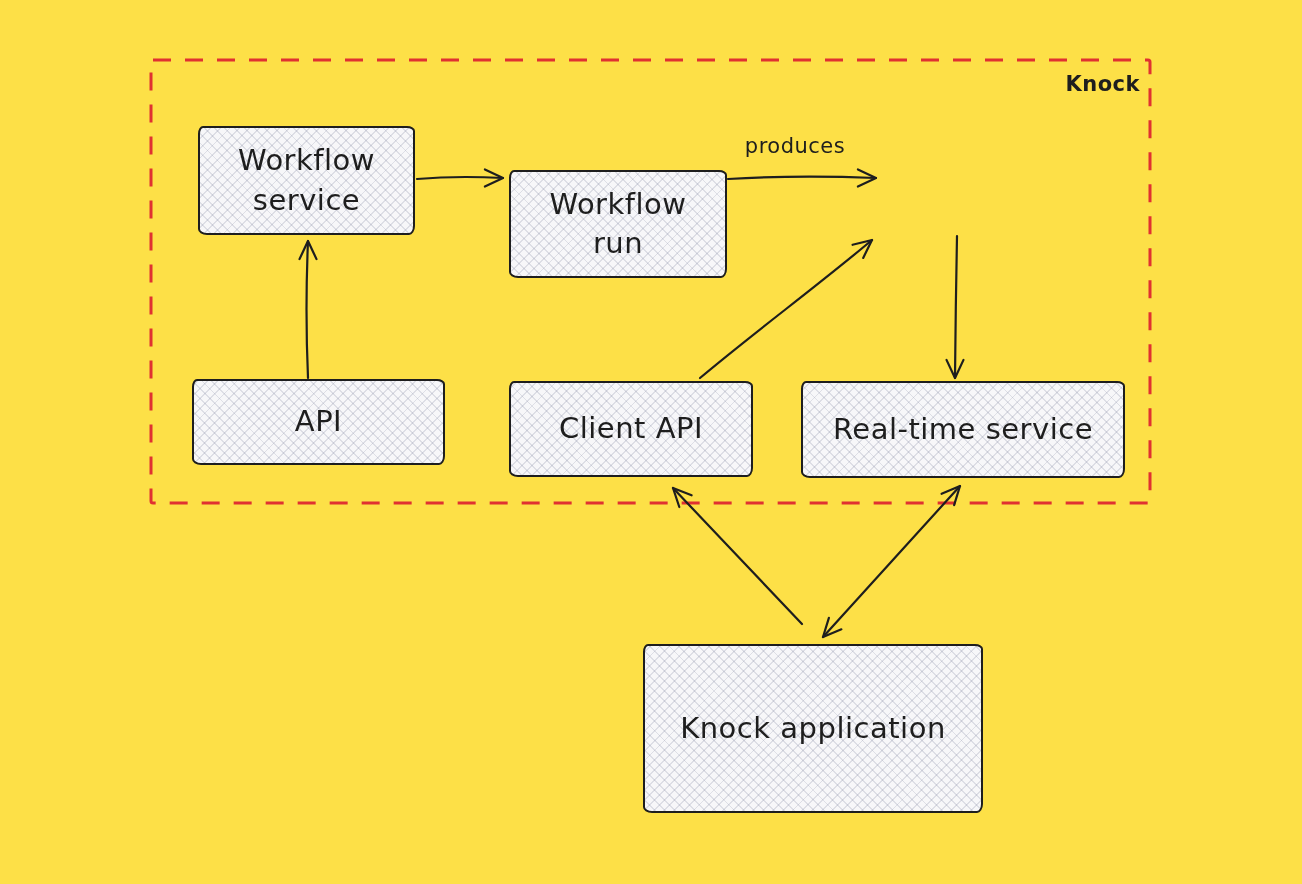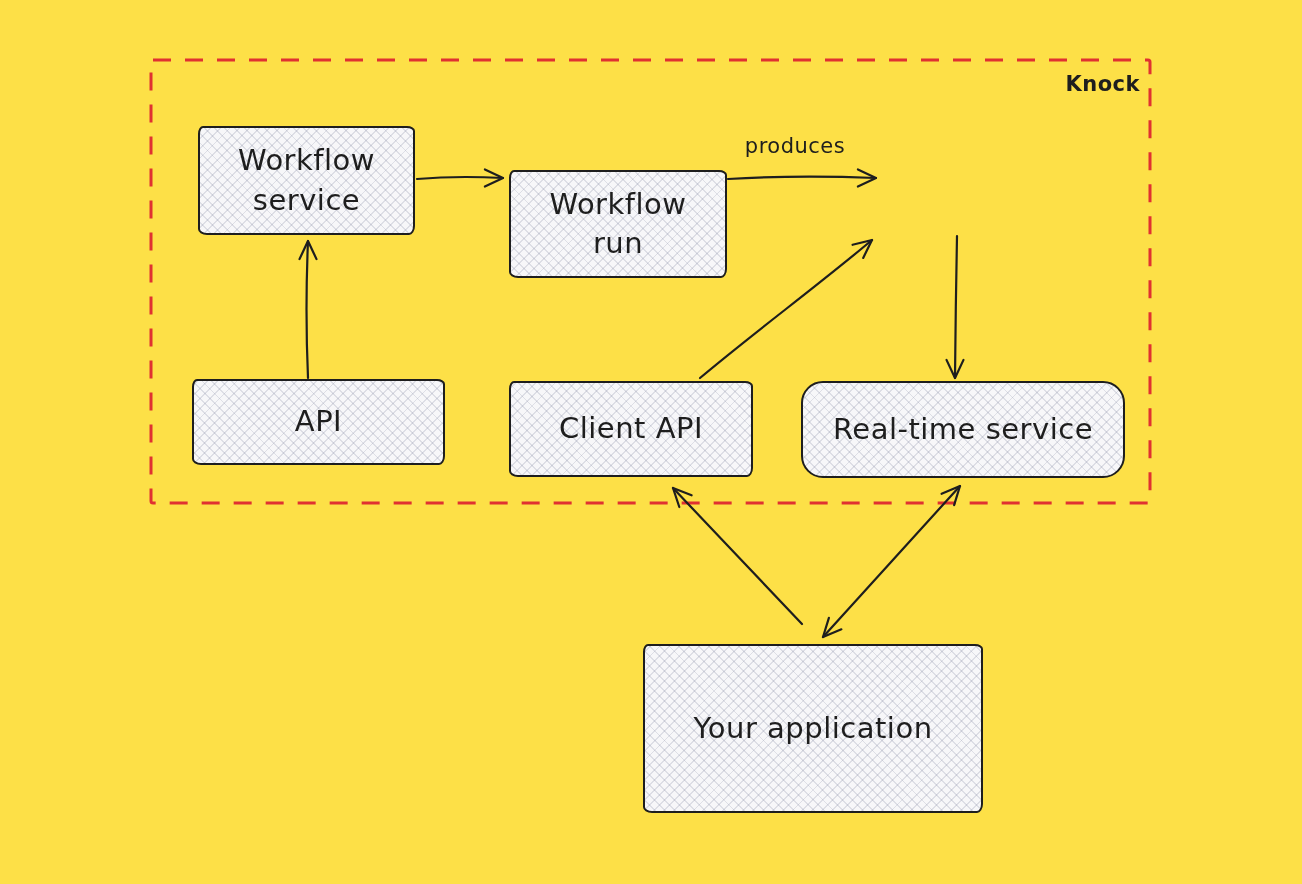--- a/index.html
+++ b/index.html
@@ -38,21 +38,21 @@
     letter-spacing: 0.5px;
     line-height: 1.35;
     padding: 4px 12px;
     border-radius: 5px 8px 6px 9px / 8px 5px 9px 6px;
   }
   #node-workflow-trigger { left: 198px; top: 126px; width: 217px; height: 109px; }
   #node-workflow-run    { left: 509px; top: 128px; width: 218px; height: 108px; margin-top: 42px; }
   #node-message         { left: 882px; top: 128px; width: 193px; height: 107px; }
   #node-api             { left: 192px; top: 379px; width: 253px; height: 86px; }
   #node-client-api      { left: 509px; top: 381px; width: 244px; height: 96px; text-align: center; }
-  #node-realtime        { left: 801px; top: 381px; width: 324px; height: 97px; border-radius: 22px; }
+  #node-realtime        { left: 801px; top: 381px; width: 324px; height: 97px; }
   #node-your-app        { left: 643px; top: 644px; width: 340px; height: 169px; }
 
   .edge-label {
     position: absolute;
     left: 737px;
     top: 134px;
     width: 116px;
     text-align: center;
     color: #1e1e1e;
     font-size: 21px;
@@ -146,18 +146,18 @@
 
   <div class="node" id="node-client-api">
     <span>Client API</span>
   </div>
 
   <div class="node" id="node-realtime">
     <span>Real-time service</span>
   </div>
 
   <div class="node" id="node-your-app">
-    <span>Your application</span>
+    <span>Knock application</span>
   </div>
 
   <div class="edge-label">produces</div>
 
 </div>
 
 </body></html>

